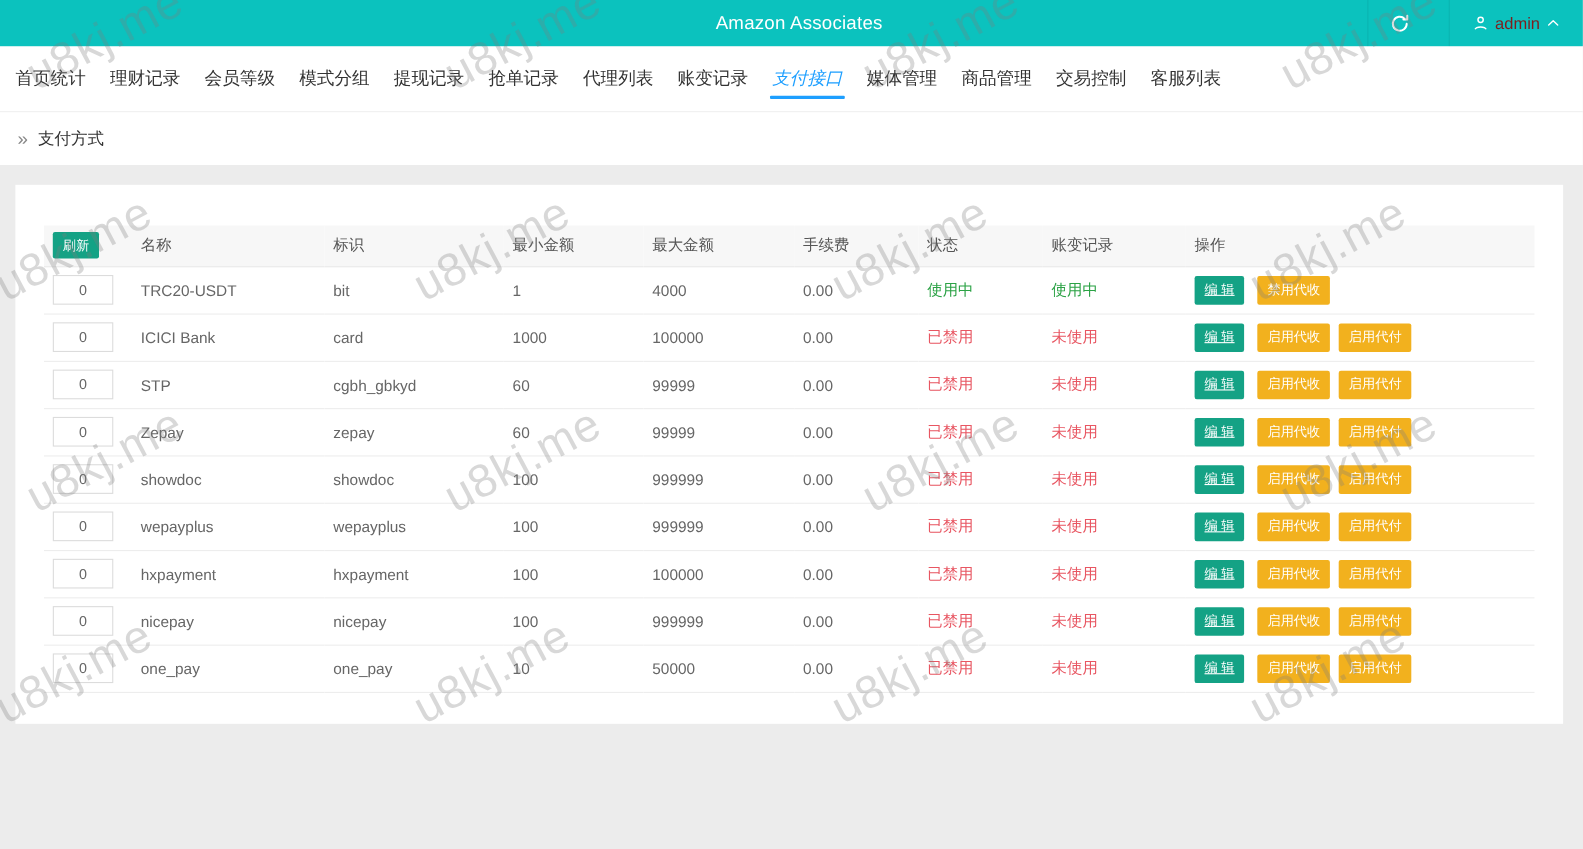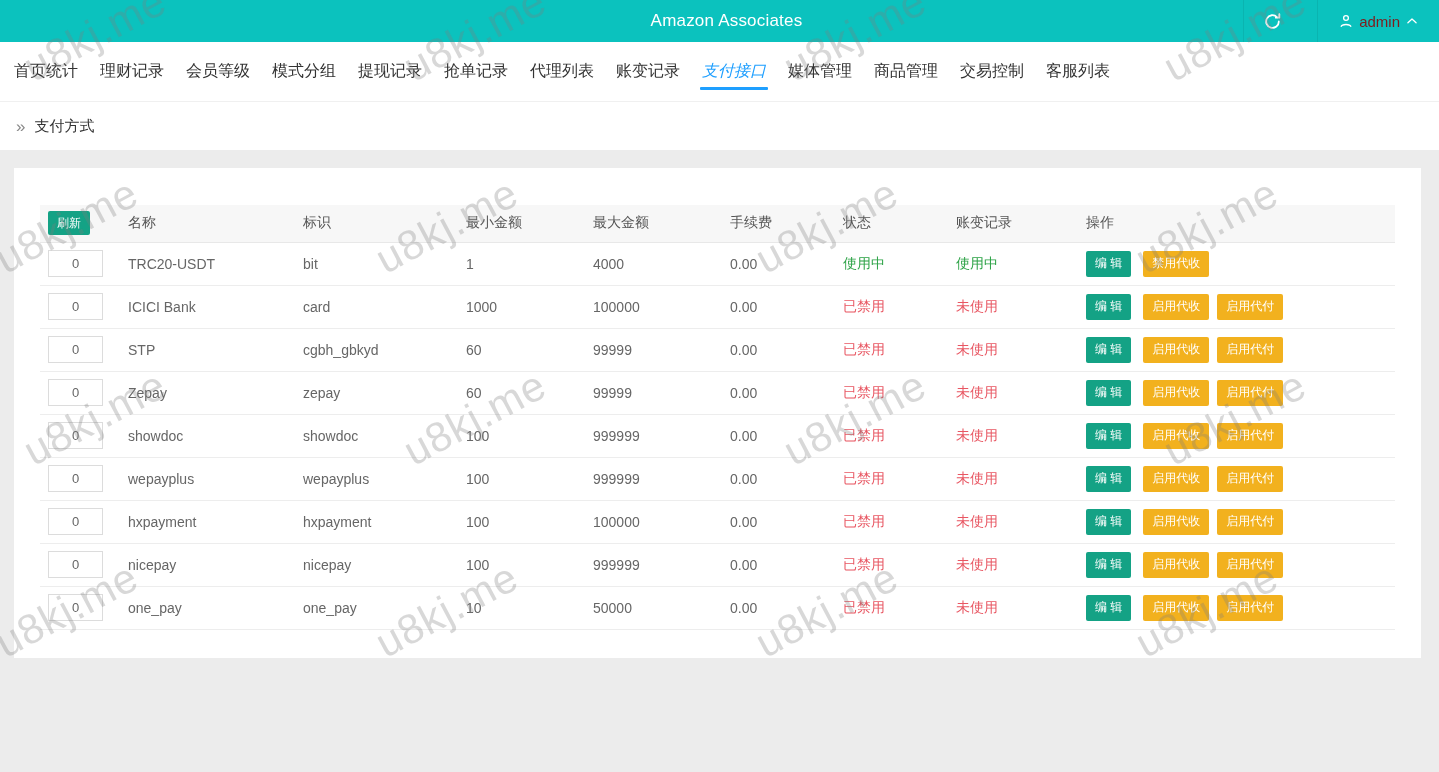--- a/index.html
+++ b/index.html
@@ -75,21 +75,21 @@
   .sort-input{
     width:55px;height:27px;border:1px solid #dcdcdc;background:#fff;
     text-align:center;font-size:13px;color:#666;outline:none;
     font-family:"Liberation Sans","DejaVu Sans",sans-serif;
   }
   .btn{
     border:none;border-radius:2px;color:#fff;font-size:12px;
     height:26px;padding:0 9px;margin-right:8px;cursor:pointer;
     font-family:"Liberation Sans","DejaVu Sans",sans-serif;white-space:nowrap;
   }
-  .btn-green{background:var(--btn-green);}
+  .btn-green{background:var(--btn-green);text-decoration:underline;}
   .btn-amber{background:var(--btn-amber);}
   .btn-refresh{height:24px;padding:0 9px;font-size:12px;background:var(--btn-green);}
   .st-on{color:var(--status-green);}
   .st-off{color:var(--status-red);}
   
   .wm{position:absolute;inset:0;pointer-events:none;overflow:hidden;z-index:60;}
   .wm span{
     position:absolute;font-size:42px;color:rgba(125,125,125,.30);
     transform:rotate(-28deg);white-space:nowrap;letter-spacing:1px;
   }

